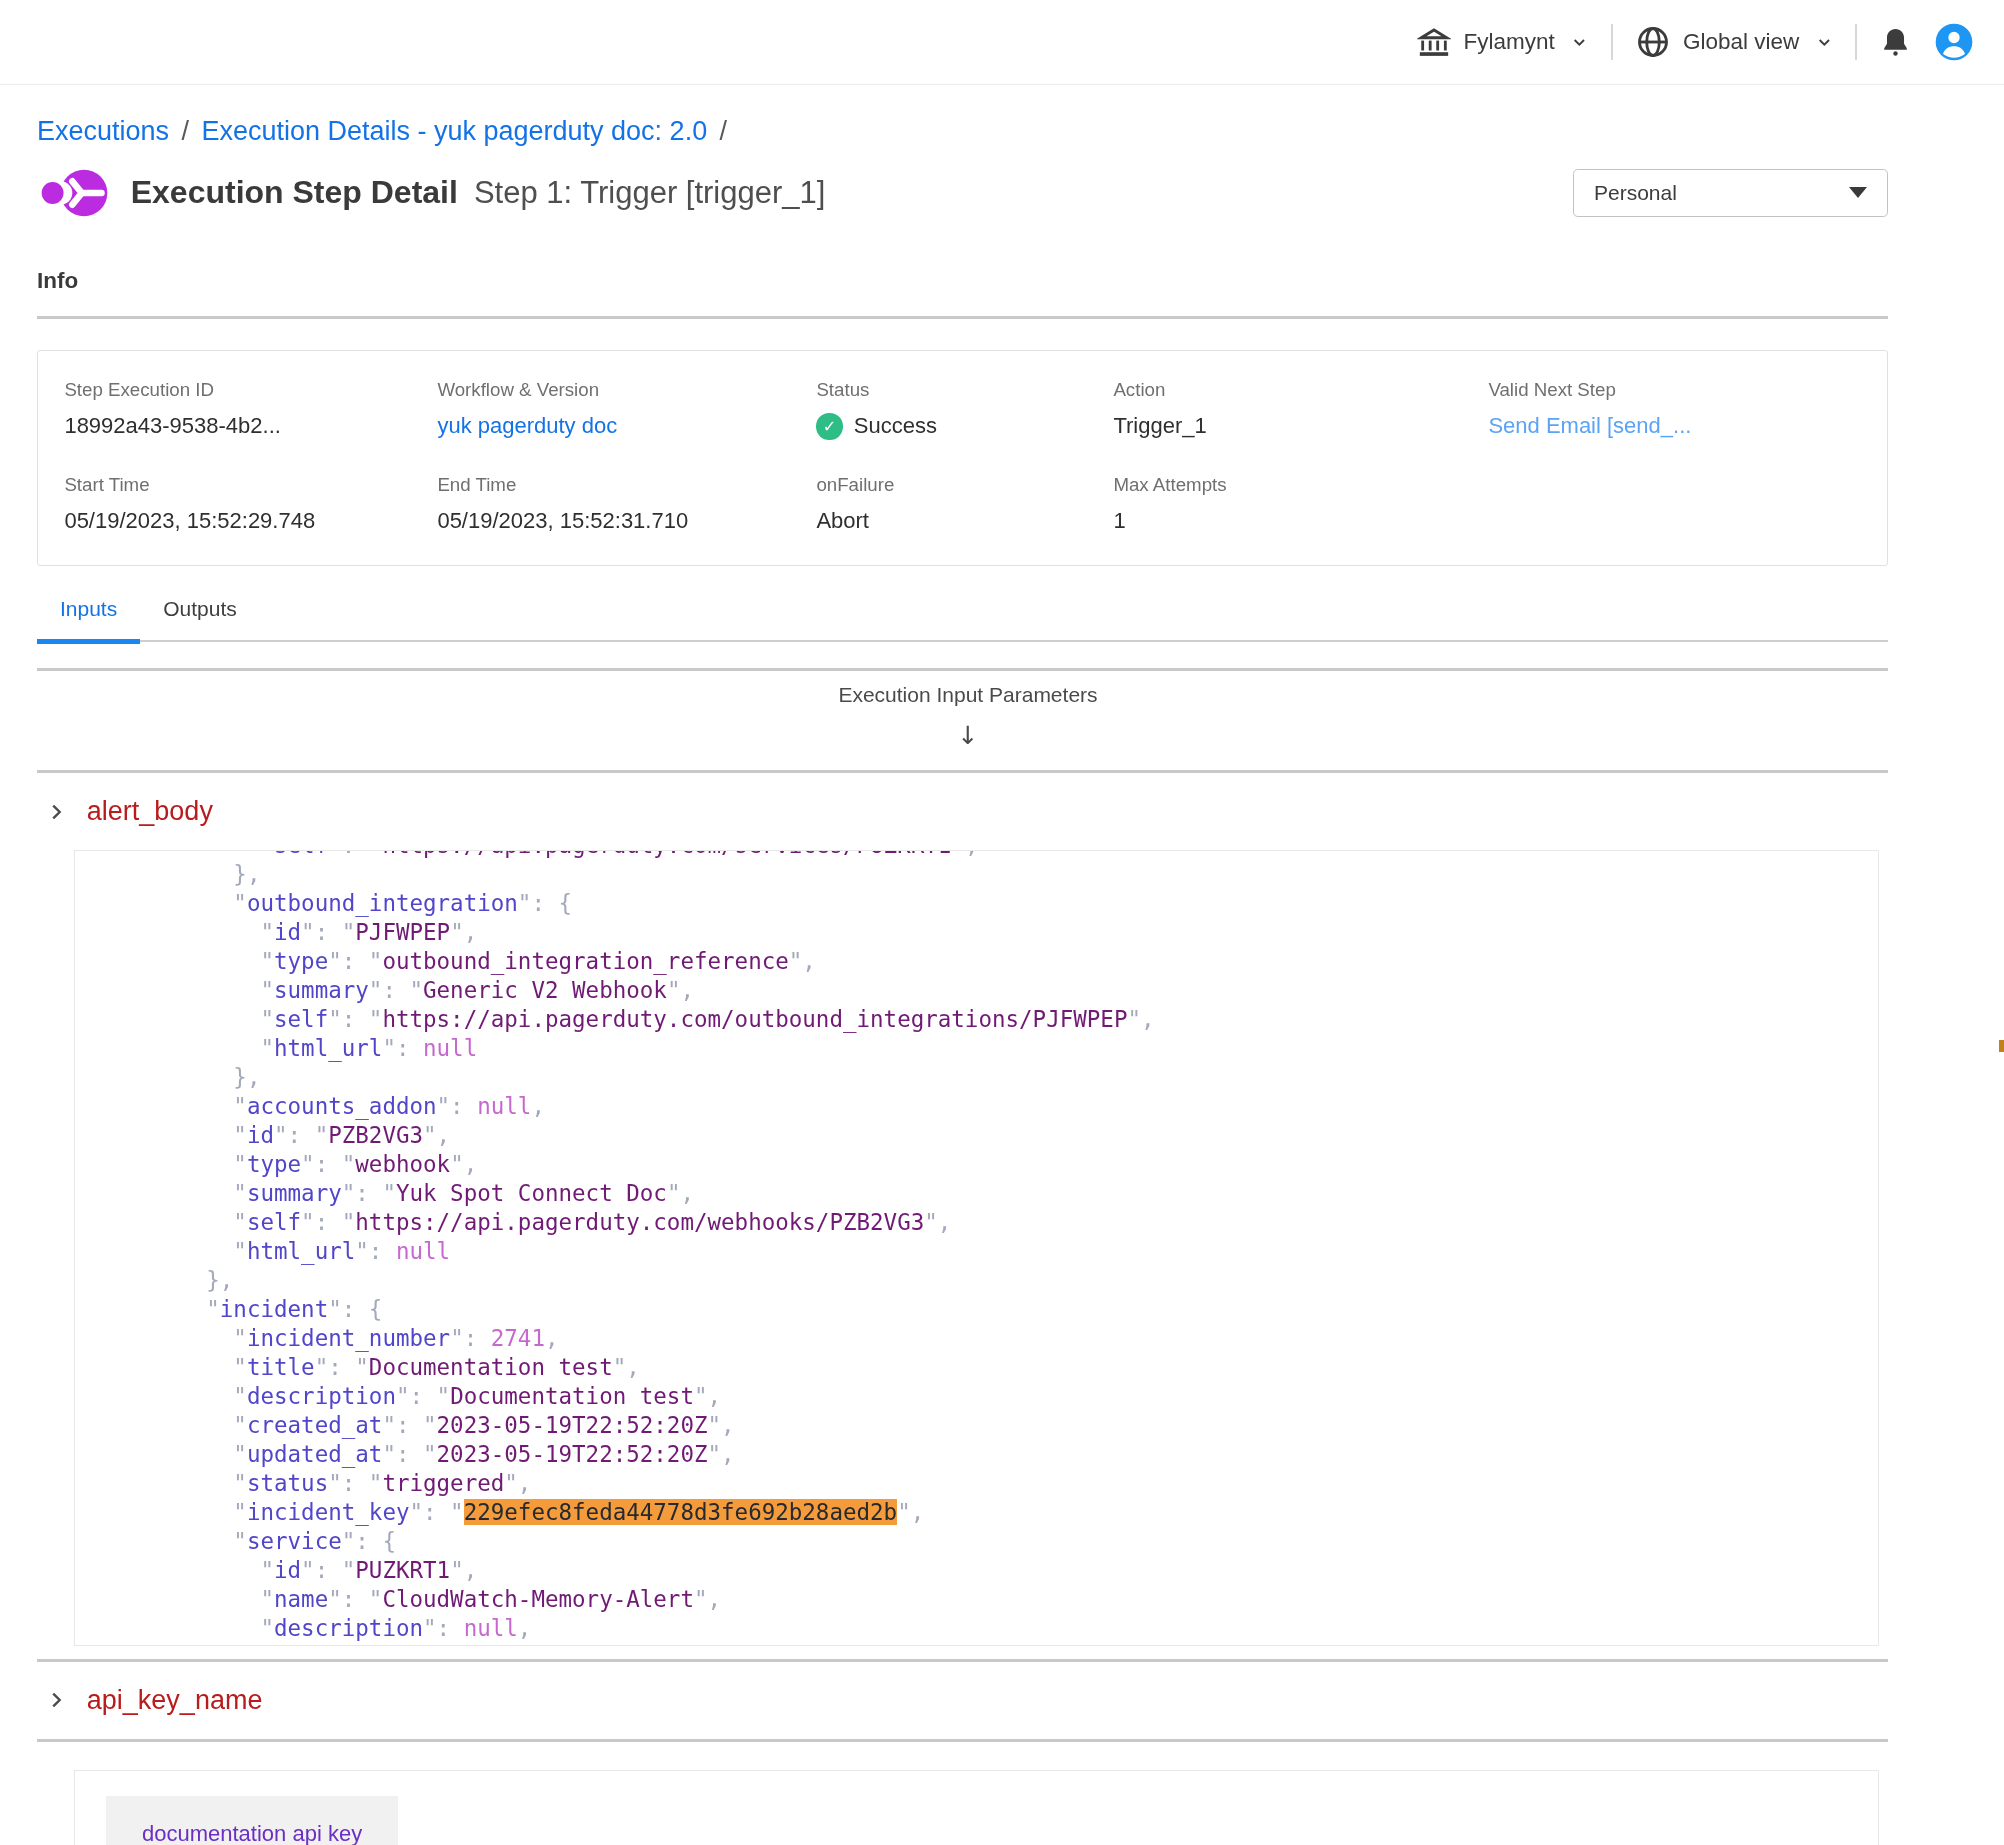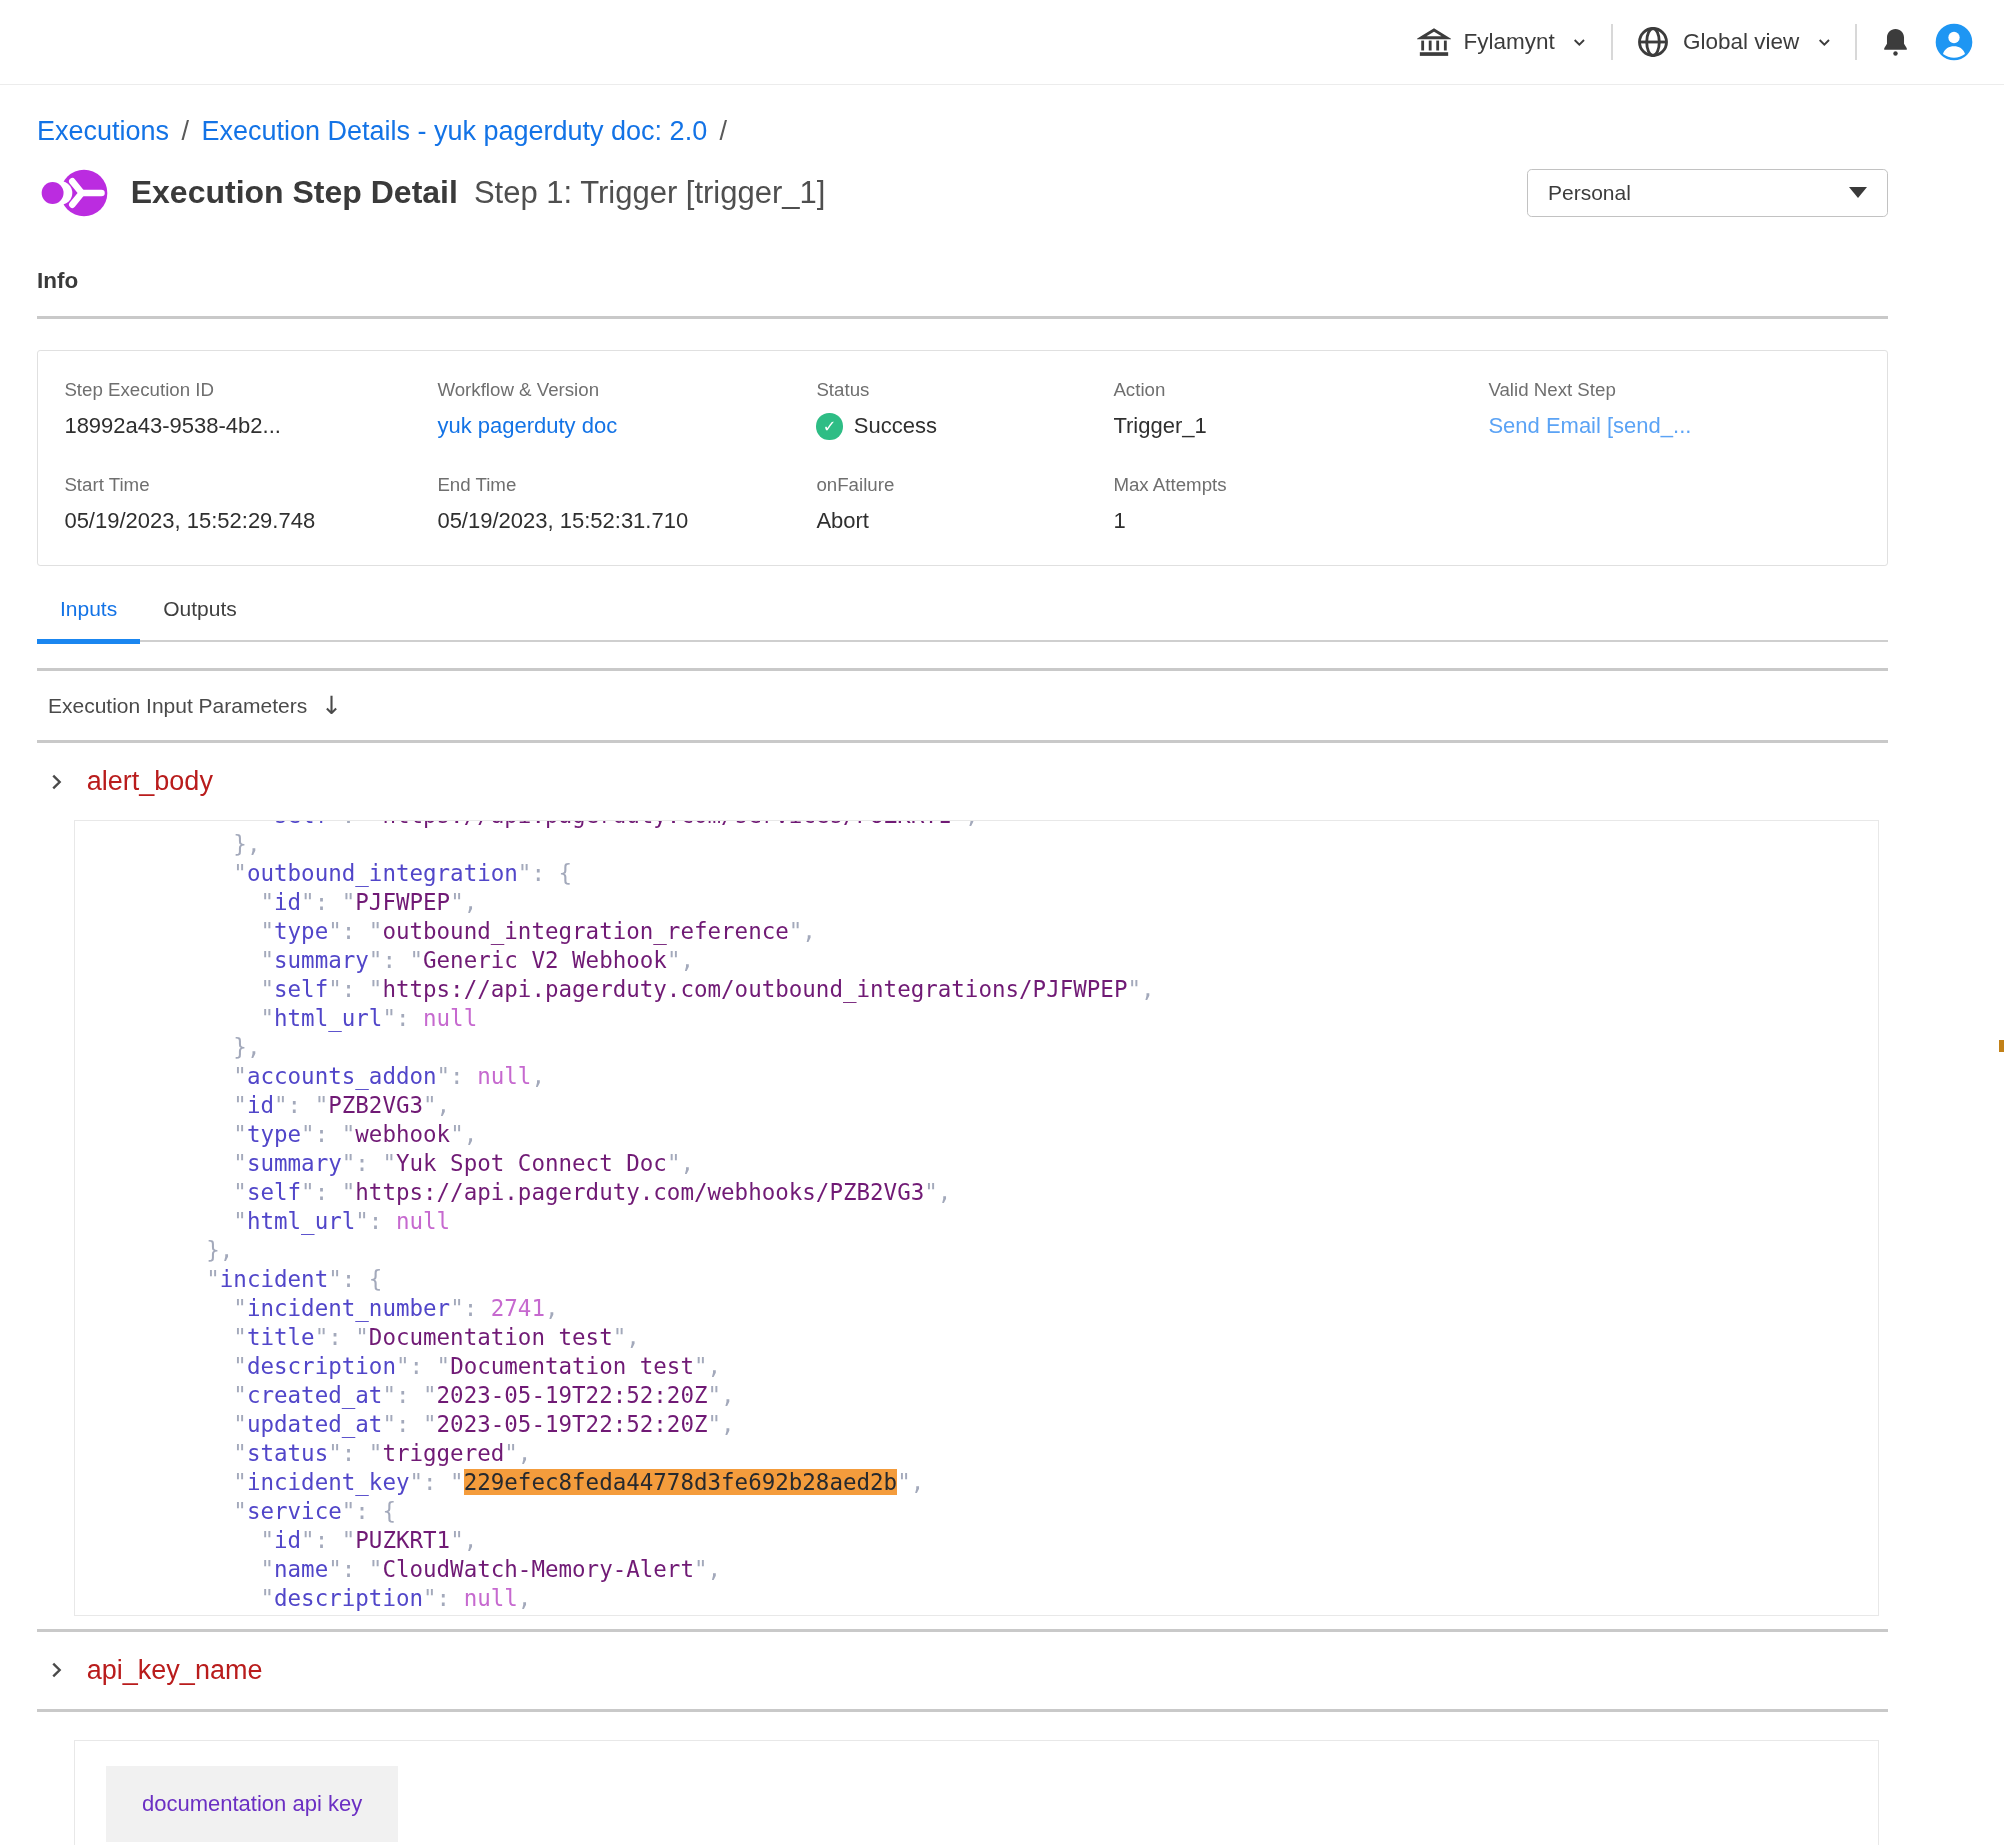--- a/index.html
+++ b/index.html
@@ -19,21 +19,21 @@
   .content { margin:0 117px 0 37px; }
 
   .breadcrumb { margin-top:31px; font-size:27px; display:flex; gap:12.4px; align-items:flex-end; }
   .breadcrumb a { color:#1373e6; text-decoration:none; cursor:pointer; }
   .crumb-sep { color:#5a5a5a; }
 
   .title-row { margin-top:18.7px; display:flex; align-items:center; }
   .title-row .step-icon { margin-right:18.7px; }
   .page-title { font-size:32px; font-weight:bold; color:#3a3a3a; }
   .page-subtitle { font-size:31px; font-weight:normal; color:#4f4f4f; margin-left:16px; }
-  .scope-select { margin-left:auto; width:361px; height:48px; border:1.6px solid #c2c2c2; border-radius:4.7px;
+  .scope-select { margin-left:auto; width:315px; height:48px; border:1.6px solid #c2c2c2; border-radius:4.7px;
                   display:flex; align-items:center; padding:0 20px; font-size:21px; color:#3c3c3c; cursor:pointer; }
   .scope-caret { margin-left:auto; width:0; height:0; border-left:9.3px solid transparent;
                  border-right:9.3px solid transparent; border-top:11.7px solid #3a3a3a; }
 
   .section-heading { margin-top:48px; font-size:22.5px; color:#3a3a3a; }
   .hr-thick { height:3.1px; background:#c9c9c9; border:none; }
   .hr-after-heading { margin-top:22px; }
 
   
   .info-card { margin-top:31px; border:1.6px solid #e0e0e0; border-radius:3.1px; background:#fff;
@@ -49,21 +49,21 @@
                 font-family:"DejaVu Sans", sans-serif; font-size:16.3px; font-weight:bold; }
 
   
   .tabs { margin-top:31px; display:flex; border-bottom:2.3px solid #cfcfcf; }
   .tab { font-size:21px; padding:0 23px 18.7px 23px; color:#3f3f3f; cursor:pointer; position:relative; }
   .tab.active { color:#1373e6; }
   .tab.active:after { content:""; position:absolute; left:0; right:0; bottom:-3.9px; height:4.7px; background:#1a86f0; }
 
   .hr-sect { margin-top:26.4px; }
 
-  .param-header-row { display:flex; align-items:center; gap:14px; padding:20px 0 20px 11px; }
+  .param-header-row { display:flex; align-items:center; gap:14px; padding:12px 0 20px 11px;flex-direction:column; }
   .param-header { font-size:21px; color:#4a4a4a; }
   .down-arrow { font-family:"DejaVu Sans", sans-serif; font-size:25px; color:#4a4a4a; cursor:pointer; }
 
   .expand-row { display:flex; align-items:center; gap:20px; padding:23px 0 23px 7.8px; cursor:pointer; }
   .expand-label { font-size:27px; color:#b91c1c; }
 
   
   .code-box { margin-left:37px; width:1805px; height:796px; border:1.6px solid #e8e8e8;
               overflow:hidden; background:#fff; }
   .code-scroll { margin-top:-20px; padding-left:50px; }

